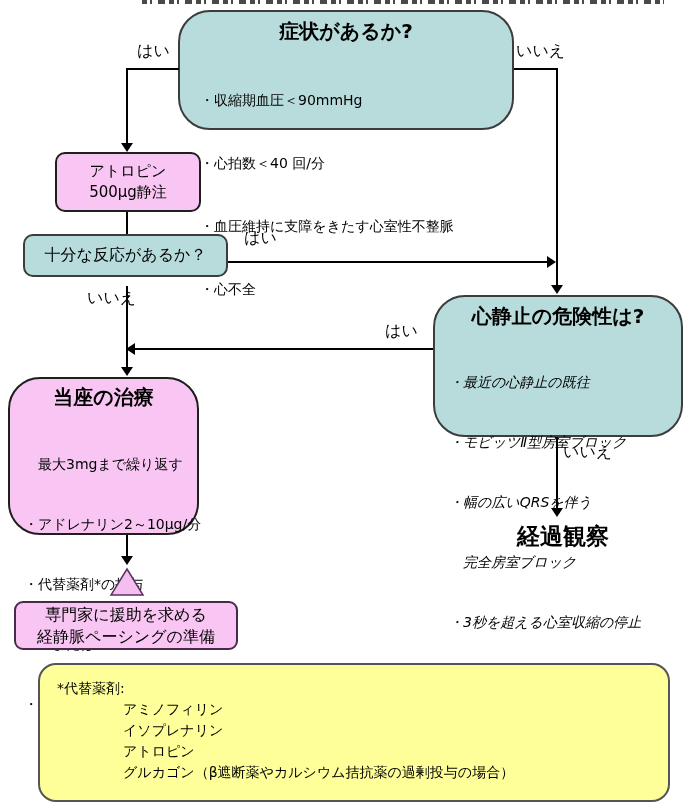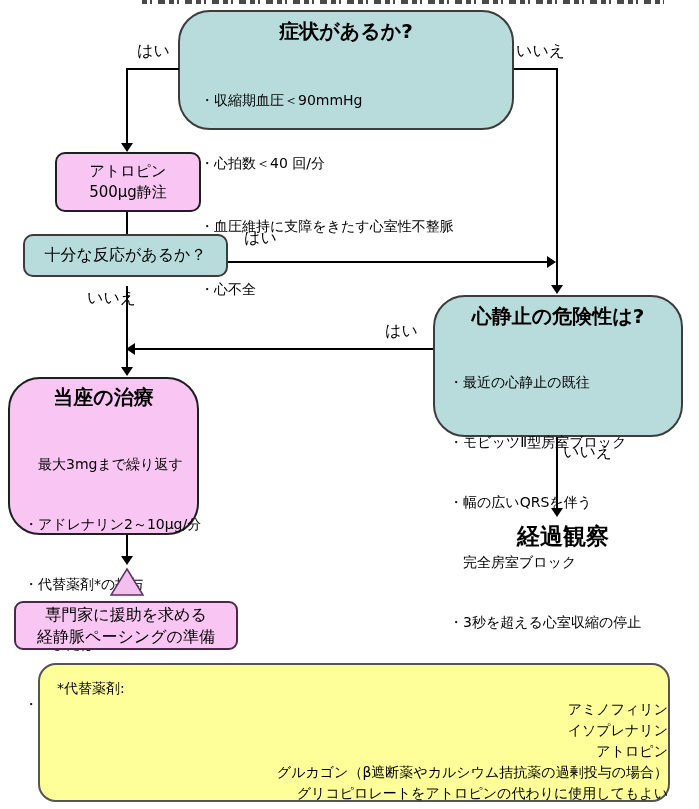--- a/index.html
+++ b/index.html
@@ -24,21 +24,21 @@
   .arrow.right{border-top:6px solid transparent;border-bottom:6px solid transparent;border-left:9px solid #000;}
   .arrow.left{border-top:6px solid transparent;border-bottom:6px solid transparent;border-right:9px solid #000;}
   .center-lines{display:flex;flex-direction:column;justify-content:center;align-items:center;height:100%;}
   .cropped-strip{
     position:absolute;left:142px;top:0;width:522px;height:4px;
     background:
       repeating-linear-gradient(90deg,#2a2a2a 0 5px,transparent 5px 8px,#2a2a2a 8px 10px,transparent 10px 16px,#2a2a2a 16px 23px,transparent 23px 27px);
     opacity:.85;
   }
   .note-lines{font-size:14px;line-height:21px;}
-  .note-lines .ind{margin-left:66px;text-align:right;}
+  .note-lines .ind{margin-left:66px;}
 </style>
 </head>
 <body>
 
 <div id="canvas">
 
   <div class="cropped-strip"></div>
 
   <div class="box teal r20" style="left:178px;top:10px;width:336px;height:120px;padding:6px 0 0 0;">
     <div class="node-title">症状があるか?</div>
@@ -80,21 +80,21 @@
   <div class="label" style="left:244px;top:229px;">はい</div>
   <div class="line" style="left:228px;top:261px;width:319px;height:2px;"></div>
   <div class="arrow right" style="left:547px;top:256px;"></div>
 
   <div class="label" style="left:87px;top:289px;">いいえ</div>
   <div class="line" style="left:126px;top:286px;width:2px;height:81px;"></div>
   <div class="arrow down" style="left:121px;top:367px;"></div>
 
   <div class="box teal r20" style="left:433px;top:295px;width:250px;height:142px;padding:6px 0 8px 0;">
     <div class="node-title">心静止の危険性は?</div>
-    <div class="bullets" style="margin:3px 0 0 14px;line-height:20px;">
+    <div class="bullets" style="margin:3px 0 0 14px;line-height:20px;font-style:italic;">
       <div>・最近の心静止の既往</div>
       <div>・モビッツⅡ型房室ブロック</div>
       <div>・幅の広いQRSを伴う</div>
       <div>　完全房室ブロック</div>
       <div>・3秒を超える心室収縮の停止</div>
     </div>
   </div>
 
   <div class="label" style="left:385px;top:322px;">はい</div>
   <div class="line" style="left:132px;top:348px;width:301px;height:2px;"></div>
@@ -130,17 +130,16 @@
     </div>
   </div>
 
   <div class="box yellow" style="left:38px;top:663px;width:632px;height:139px;border-radius:18px;padding:13px 0 0 17px;">
     <div class="note-lines">
       <div>*代替薬剤:</div>
       <div class="ind">アミノフィリン</div>
       <div class="ind">イソプレナリン</div>
       <div class="ind">アトロピン</div>
       <div class="ind">グルカゴン（β遮断薬やカルシウム拮抗薬の過剰投与の場合）</div>
-      <div class="ind">グリコピロレートをアトロピンの代わりに使用してもよい</div>
     </div>
   </div>
 
 </div>
 
 </body></html>

